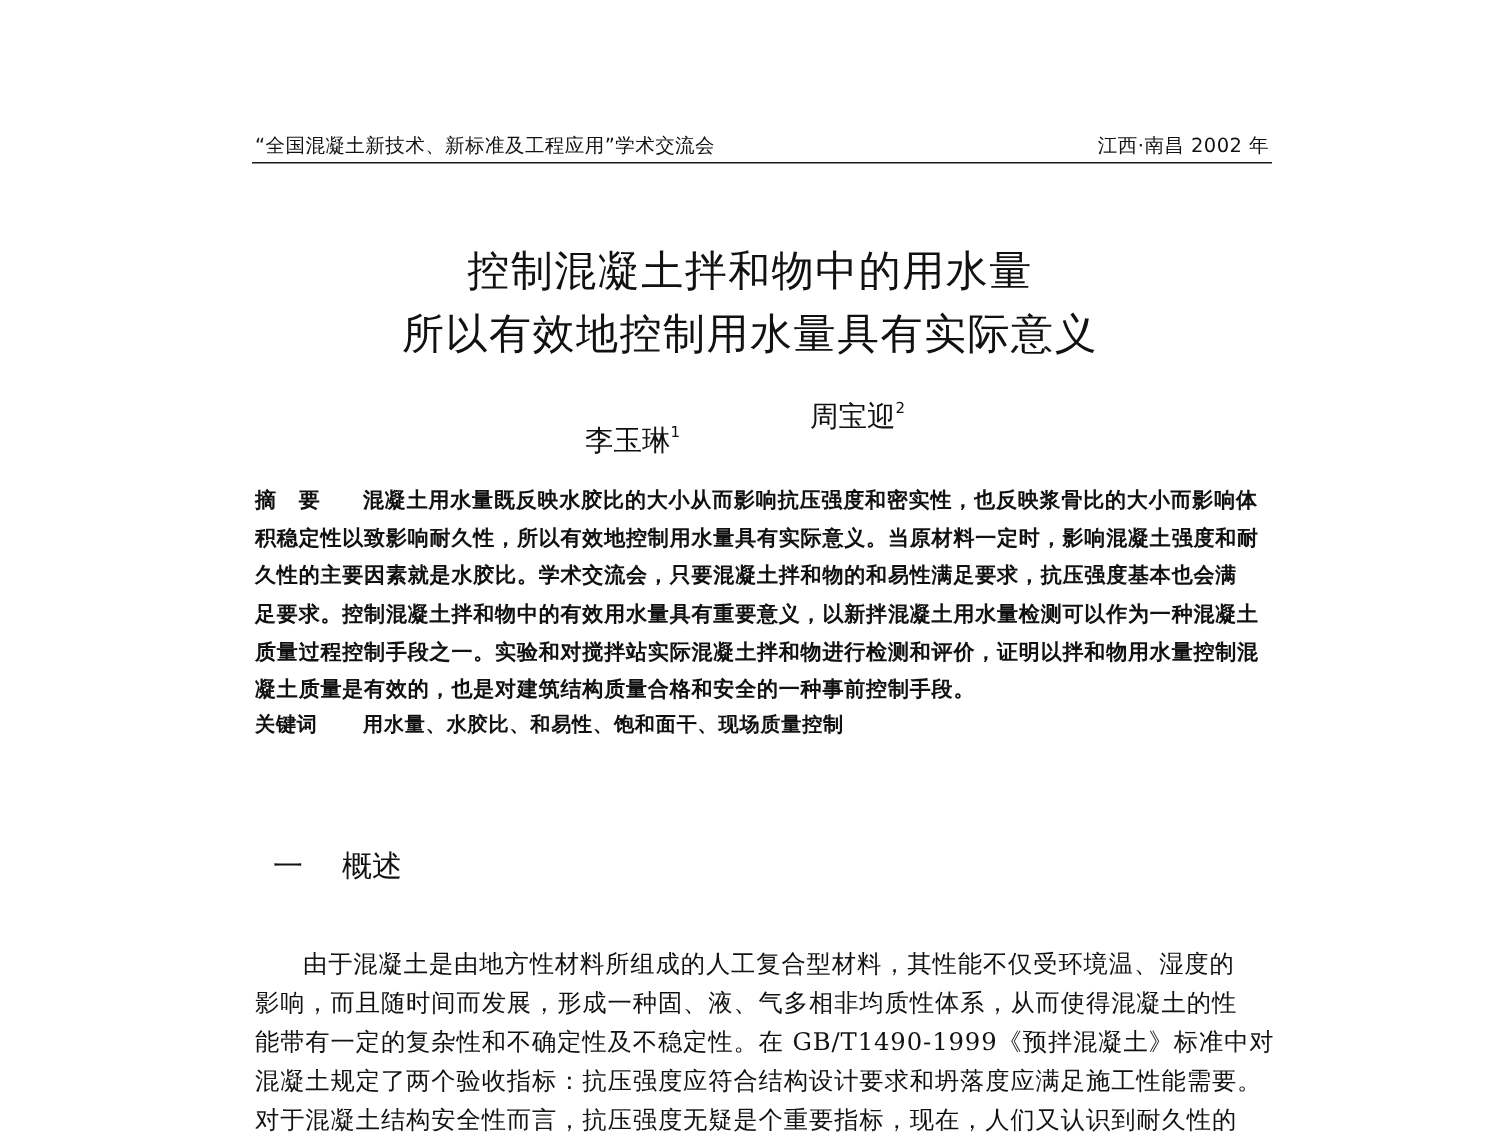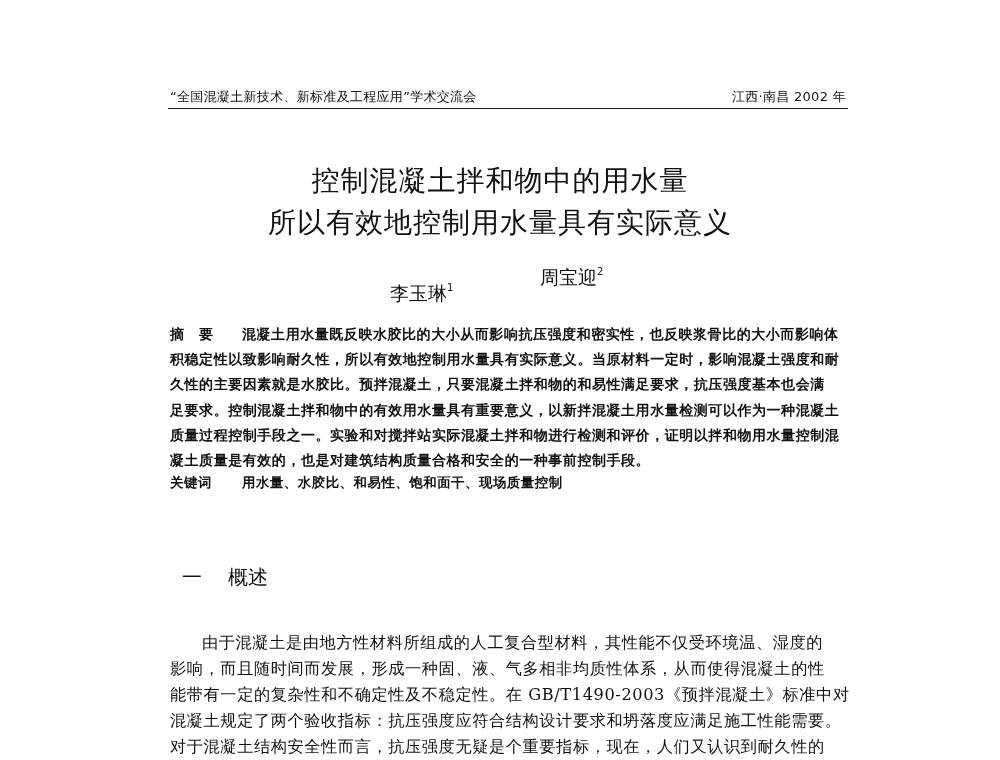--- a/index.html
+++ b/index.html
@@ -128,35 +128,35 @@
   <h1 class="title l2">所以有效地控制用水量具有实际意义</h1>
 
   <div class="authors">
     <span class="author a1"><span>李玉琳</span><sup>1</sup></span>
     <span class="author a2"><span>周宝迎</span><sup>2</sup></span>
   </div>
 
   <div class="abstract">
     <span class="line"><span class="label">摘　要</span><span>混凝土用水量既反映水胶比的大小从而影响抗压强度和密实性，也反映浆骨比的大小而影响体</span></span>
     <span class="line">积稳定性以致影响耐久性，所以有效地控制用水量具有实际意义。当原材料一定时，影响混凝土强度和耐</span>
-    <span class="line">久性的主要因素就是水胶比。预拌混凝土，只要混凝土拌和物的和易性满足要求，抗压强度基本也会满</span>
+    <span class="line">久性的主要因素就是水胶比。学术交流会，只要混凝土拌和物的和易性满足要求，抗压强度基本也会满</span>
     <span class="line">足要求。控制混凝土拌和物中的有效用水量具有重要意义，以新拌混凝土用水量检测可以作为一种混凝土</span>
     <span class="line">质量过程控制手段之一。实验和对搅拌站实际混凝土拌和物进行检测和评价，证明以拌和物用水量控制混</span>
     <span class="line">凝土质量是有效的，也是对建筑结构质量合格和安全的一种事前控制手段。</span>
   </div>
 
   <div class="keywords">
     <span class="label">关键词</span><span>用水量、水胶比、和易性、饱和面干、现场质量控制</span>
   </div>
 
   <h2 class="section-heading">
     <span class="num">一</span><span>概述</span>
   </h2>
 
   <div class="body-text">
     <span class="line indent">由于混凝土是由地方性材料所组成的人工复合型材料，其性能不仅受环境温、湿度的</span>
     <span class="line">影响，而且随时间而发展，形成一种固、液、气多相非均质性体系，从而使得混凝土的性</span>
-    <span class="line">能带有一定的复杂性和不确定性及不稳定性。在 GB/T1490-2003《预拌混凝土》标准中对</span>
+    <span class="line">能带有一定的复杂性和不确定性及不稳定性。在 GB/T1490-1999《预拌混凝土》标准中对</span>
     <span class="line">混凝土规定了两个验收指标：抗压强度应符合结构设计要求和坍落度应满足施工性能需要。</span>
     <span class="line">对于混凝土结构安全性而言，抗压强度无疑是个重要指标，现在，人们又认识到耐久性的</span>
   </div>
 
 </div>
 
 </body></html>

